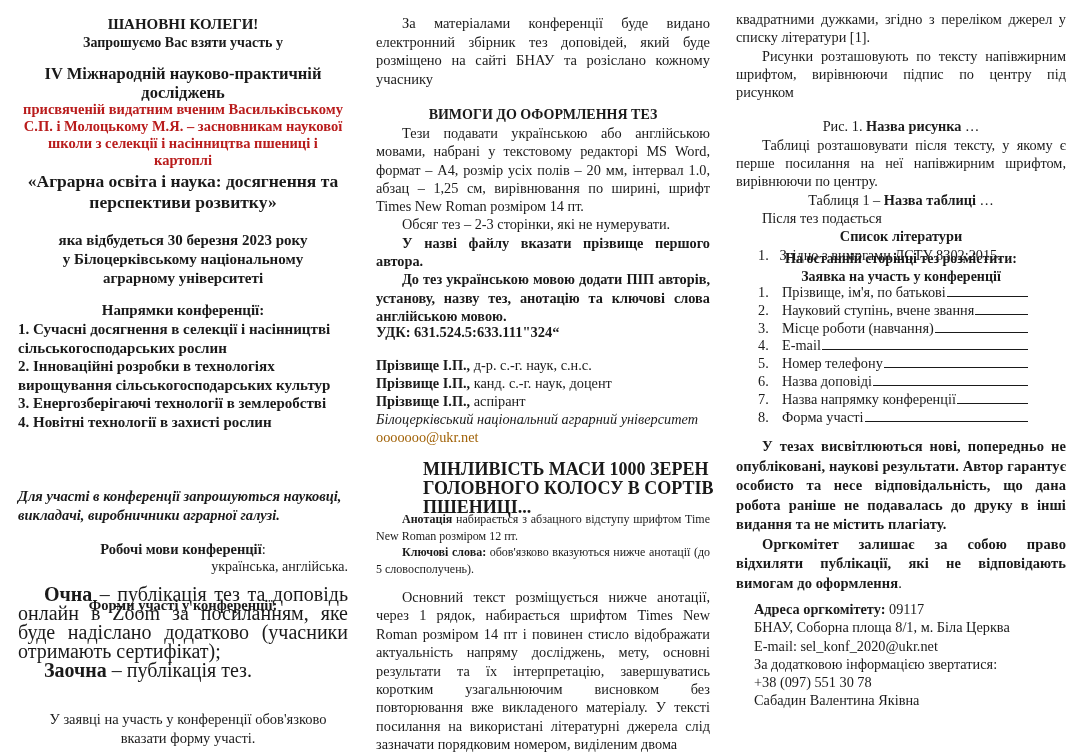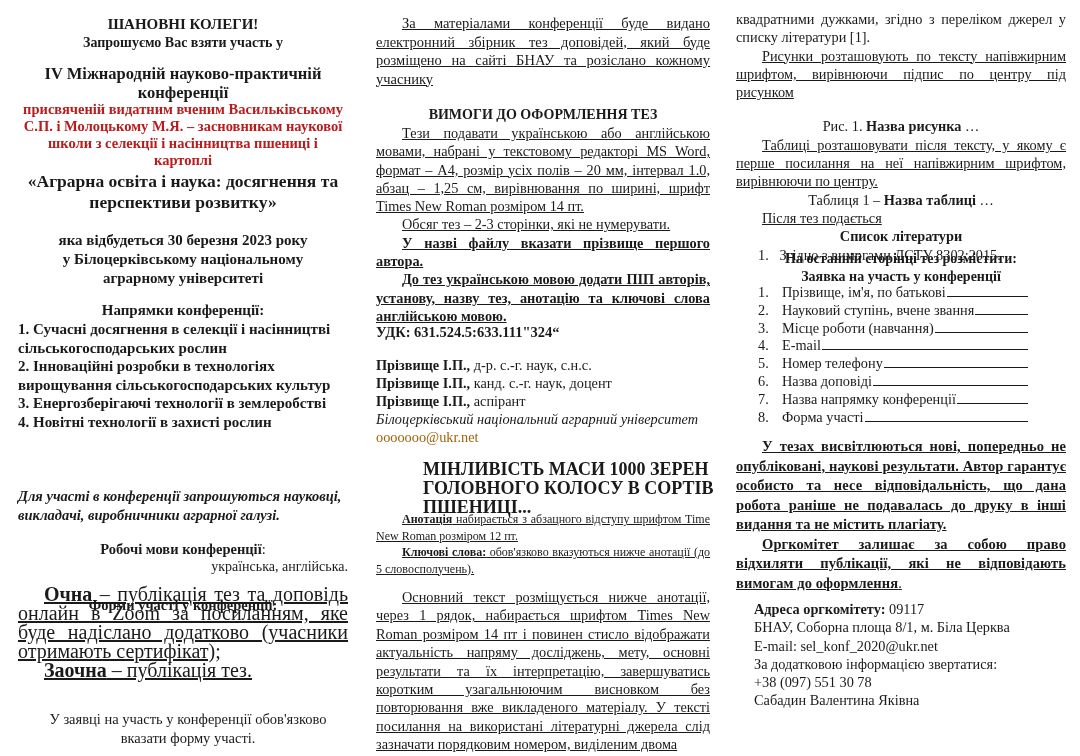--- a/index.html
+++ b/index.html
@@ -9,21 +9,21 @@
       color: #1a1a1a;
       position: relative;
     }
     .col { position: absolute; top: 0; height: 756px; }
     .col1 { left: 18px; width: 330px; }
     .col2 { left: 376px; width: 334px; }
     .col3 { left: 736px; width: 330px; }
     .bold { font-weight: bold; }
     .italic { font-style: italic; }
     .justify { text-align: justify; text-align-last: left; }
-    .indent { text-indent: 26px; text-decoration: underline; }
+    .indent { text-indent: 26px; }
     .link { color: #a16207; }
 
     
     .greet-title { position: absolute; top: 16px; width: 100%; font-size: 15px; font-weight: bold; text-align: center; }
     .greet-invite { position: absolute; top: 35px; width: 100%; font-size: 14px; font-weight: bold; text-align: center; }
     .conf-name { position: absolute; top: 64px; width: 100%; font-size: 16.5px; font-weight: bold; text-align: center; line-height: 19px; }
     .dedication { position: absolute; top: 101px; width: 100%; font-size: 14.5px; font-weight: bold; text-align: center; line-height: 17px; color: #b91c1c; }
     .conf-theme { position: absolute; top: 171px; width: 100%; font-size: 17.5px; font-weight: bold; text-align: center; line-height: 21px; }
     .event-date { position: absolute; top: 231px; left: 0; width: 100%; font-size: 15px; font-weight: bold; text-align: center; line-height: 19px; }
     .directions-title { position: absolute; top: 302px; width: 100%; font-size: 15px; font-weight: bold; text-align: center; }
@@ -58,21 +58,21 @@
     .app-list .blank { flex: 1; border-bottom: 1px solid #1a1a1a; margin-left: 1px; height: 13px; }
     .notice { position: absolute; top: 437px; width: 100%; font-size: 14.5px; font-weight: bold; line-height: 19.5px; letter-spacing: 0.1px; }
     .contacts { position: absolute; top: 600px; left: 18px; width: 300px; font-size: 14.3px; line-height: 18.3px; }
   </style>
 </head>
 <body>
 
 <section class="col col1">
   <div class="greet-title">ШАНОВНІ КОЛЕГИ!</div>
   <div class="greet-invite">Запрошуємо Вас взяти участь у</div>
-  <div class="conf-name">IV Міжнародній науково-практичній конференції</div>
+  <div class="conf-name">IV Міжнародній науково-практичній досліджень</div>
   <div class="dedication">присвяченій видатним вченим Васильківському С.П. і Молоцькому М.Я. – засновникам наукової школи з селекції і насінництва пшениці і картоплі</div>
   <div class="conf-theme">«Аграрна освіта і наука: досягнення та перспективи розвитку»</div>
   <div class="event-date">
     <div>яка відбудеться 30 березня 2023 року</div>
     <div style="padding:0 40px;">у Білоцерківському національному аграрному університеті</div>
   </div>
   <div class="directions-title">Напрямки конференції:</div>
   <ul class="directions-list">
     <li>1. Сучасні досягнення в селекції і насінництві сільськогосподарських рослин</li>
     <li>2. Інноваційні розробки в технологіях вирощування сільськогосподарських культур</li>

